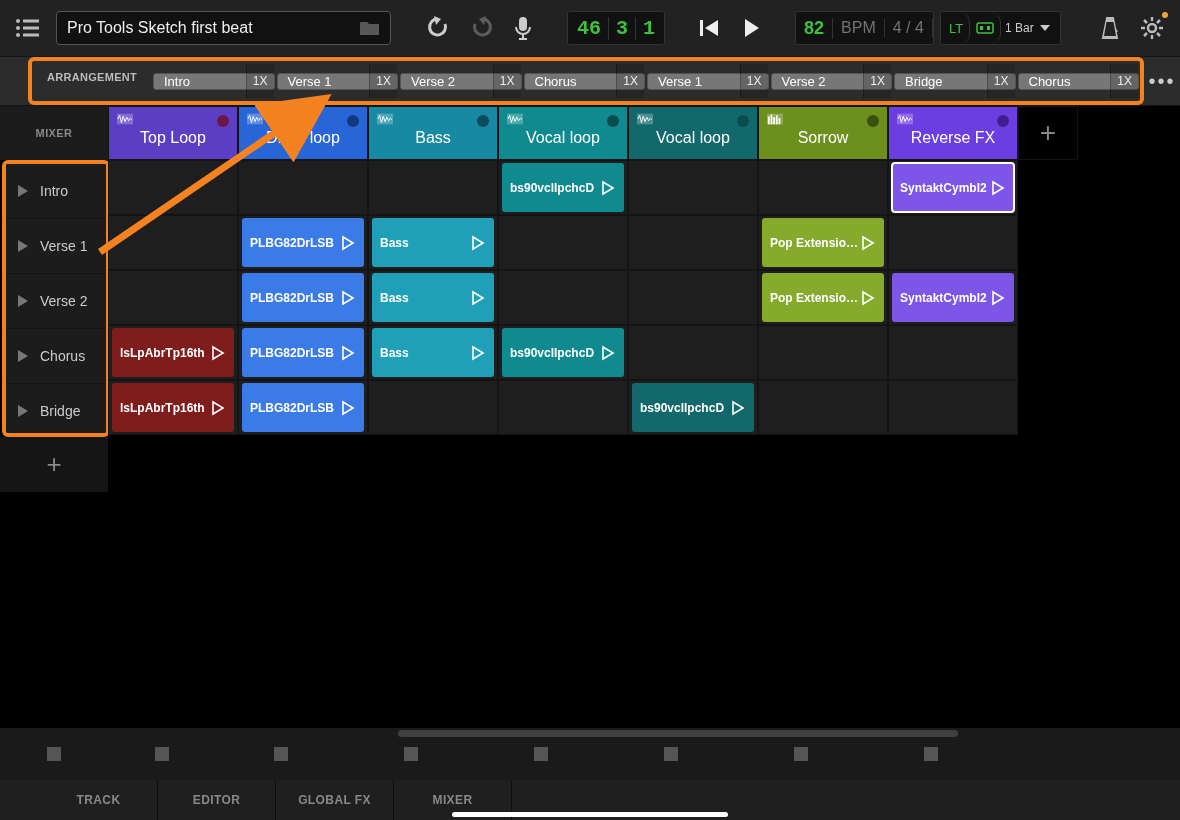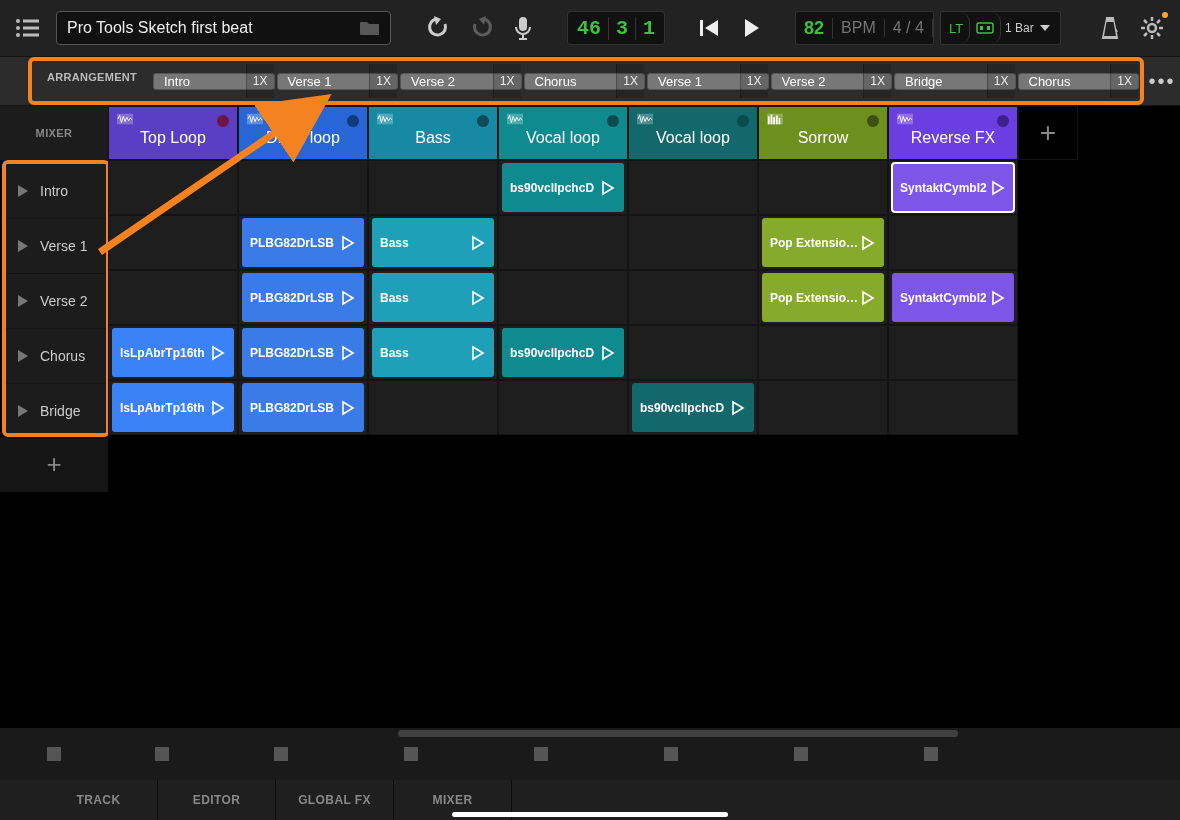--- a/index.html
+++ b/index.html
@@ -55,21 +55,21 @@
 
   .clip-grid { flex:1; display:flex; flex-direction:column;}
   .clip-row { display:flex; height:55px; }
   .clip-cell { width:130px; height:55px; border:1.5px solid #141414; background:#1e1e1e; display:flex; align-items:center; position:relative;}
   .clip { width:124px; height:49px; margin:3px; border-radius:3px; display:flex; align-items:center; justify-content:space-between; padding:0 8px; font-size:12px; font-weight:600; color:#fff; overflow:hidden; white-space:nowrap;}
   .clip .play { flex:0 0 auto; }
   .clip.selected { outline:2px solid #fff; outline-offset:-1px; }
 
   
   .c-purple      { background:#5a3fc4; }
-  .c-purple-dk   { background:#3b82f6; }
+  .c-purple-dk   { background:#7f1d1d; }
   .c-blue        { background:#2866d8; }
   .c-blue-lt     { background:#3a7be8; }
   .c-cyan        { background:#1889a3; }
   .c-cyan-lt     { background:#1fa0b8; }
   .c-teal        { background:#0f8b8f; }
   .c-tealbg      { background:#13686b; }
   .c-green       { background:#6d8f1d; }
   .c-green-lt    { background:#85aa2c; }
   .c-violet      { background:#6a3ee0; }
   .c-violet-lt   { background:#7d56e8; }

